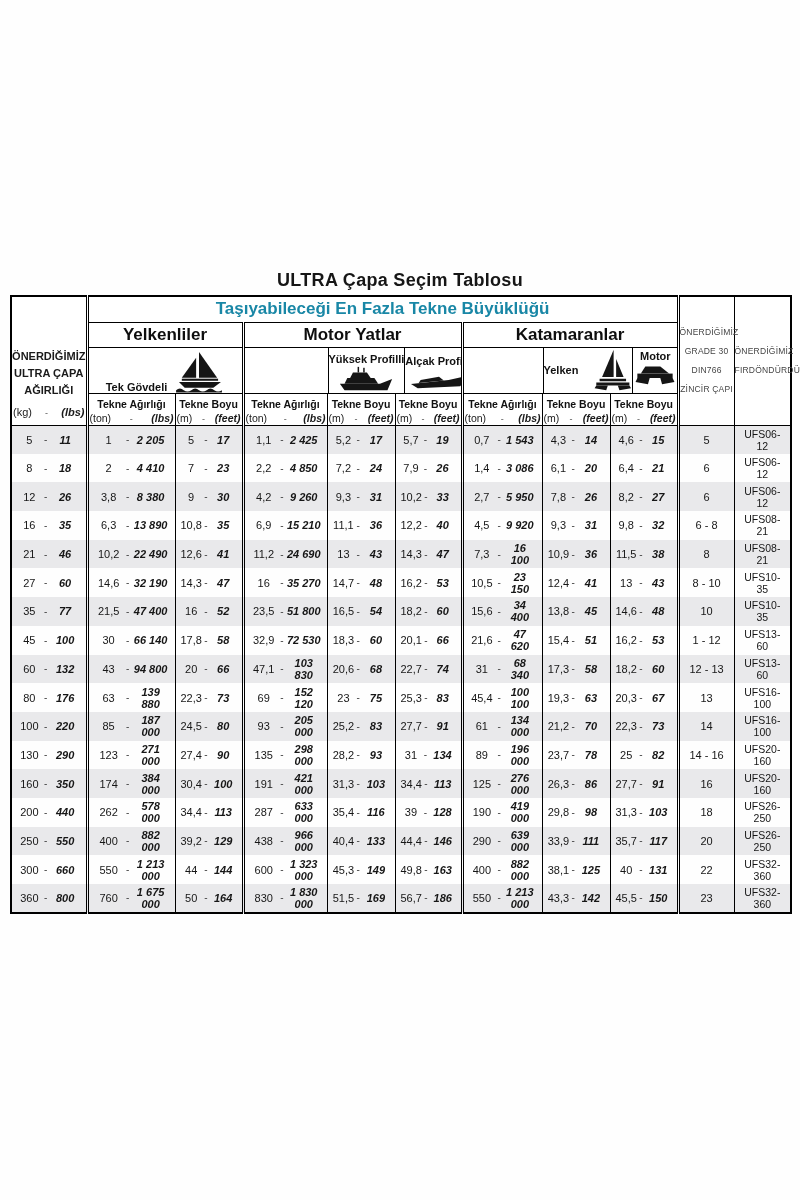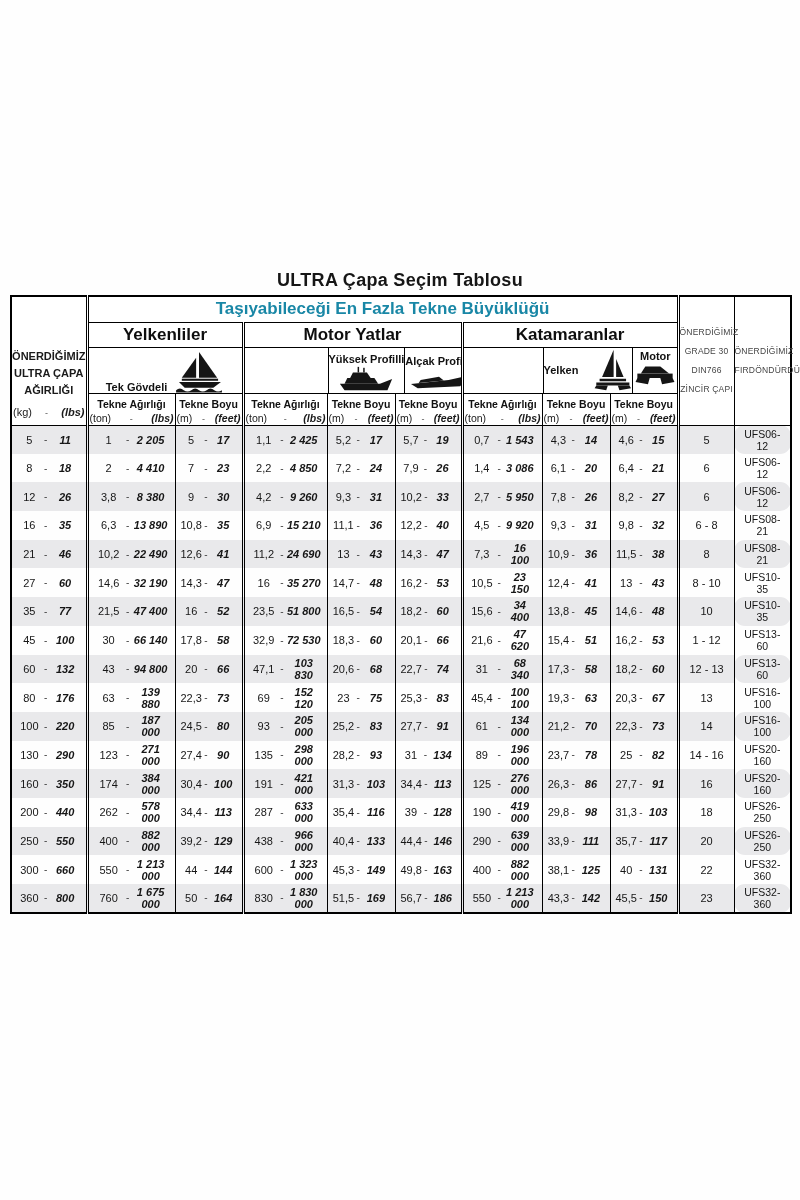--- a/index.html
+++ b/index.html
@@ -37,21 +37,21 @@
   .sub-u { font-size: 10.5px; margin-top: 1px; }
   
   tbody td { border-top: none; border-bottom: none; height: 28.7px; font-size: 11px; color: #161616; }
   tbody tr.alt { background: #e9e9eb; }
   .cw { display: flex; align-items: center; height: 100%; padding: 0 5px; }
   .cw.center { justify-content: center; }
   .v1 { flex: 1 1 0; text-align: center; }
   .dd { width: 8px; text-align: center; color: #444; font-size: 10px; }
   .v2 { flex: 1.25 1 0; text-align: center; font-weight: bold; font-style: italic; }
   .plain { text-align: center; }
-  td.swivel { font-size: 10.5px; border-radius: 11px; }
+  td.swivel { font-size: 10.5px; }
   svg { display: block; }
 </style>
 </head>
 <body>
 
 <div class="page">
   <div class="title">ULTRA Çapa Seçim Tablosu</div>
 
   <table>
     <colgroup>

